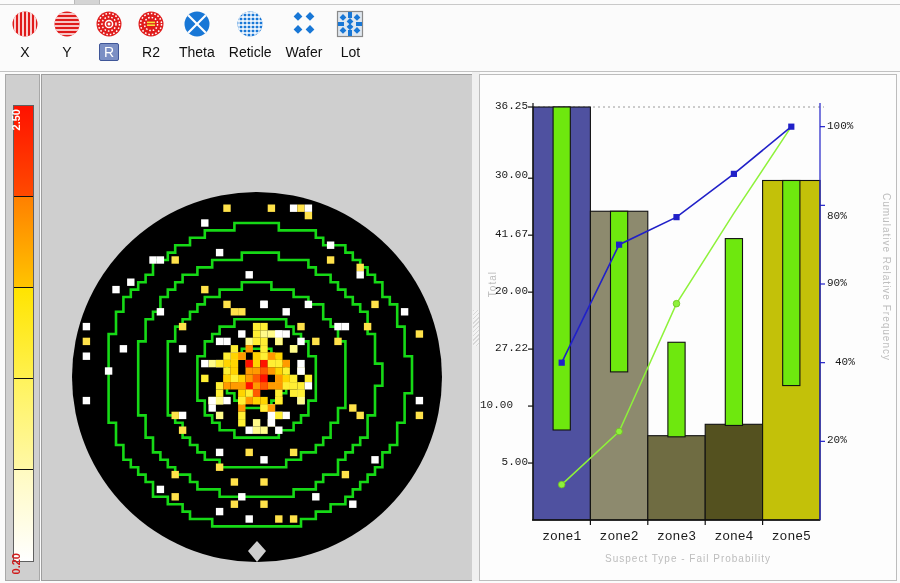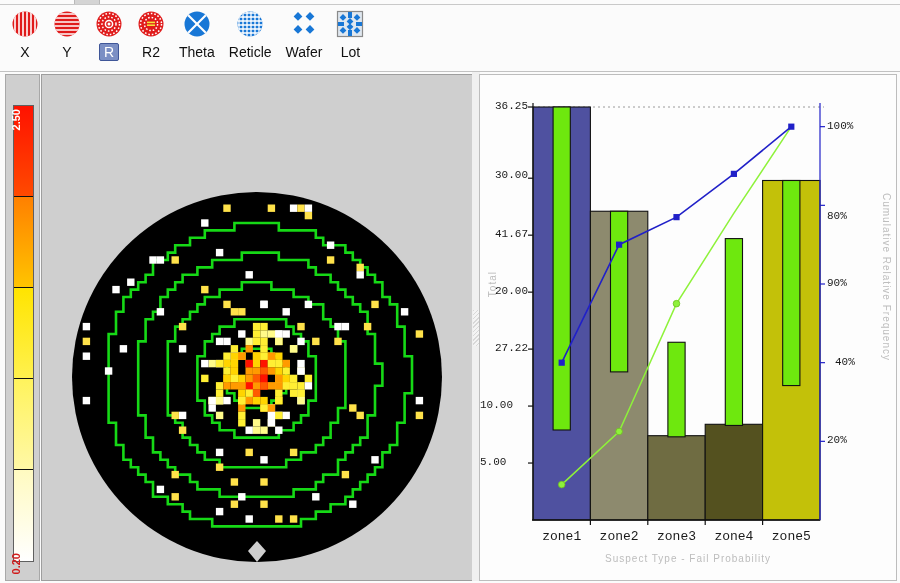--- a/index.html
+++ b/index.html
@@ -522,21 +522,21 @@
           <line x1="282.6" y1="445" x2="282.6" y2="450" stroke="#111" stroke-width="1.2"></line>
         </svg>
 
       <div id="tick-layer">
           <div class="tick-lbl" style="left: 0px; width: 48px; text-align: right; top: 25px;">36.25</div>
           <div class="tick-lbl" style="left: 0px; width: 48px; text-align: right; top: 94px;">30.00</div>
           <div class="tick-lbl" style="left: 0px; width: 48px; text-align: right; top: 153.172px;">41.67</div>
           <div class="tick-lbl" style="left: 0px; width: 48px; text-align: right; top: 210.138px;">20.00</div>
           <div class="tick-lbl" style="left: 0px; width: 48px; text-align: right; top: 267.103px;">27.22</div>
           <div class="tick-lbl" style="left: 0px; width: 48px; text-align: left; top: 324.069px;">10.00</div>
-          <div class="tick-lbl" style="left: 0px; width: 48px; text-align: left; top: 381.034px;">5.00</div>
+          <div class="tick-lbl" style="left: 0px; width: 48px; text-align: right; top: 381.034px;">5.00</div>
           <div class="pct-lbl" style="left: 347px; top: 44.6667px;">100%</div>
           <div class="pct-lbl" style="left: 347px; top: 135px;">80%</div>
           <div class="pct-lbl" style="left: 347px; top: 202px;">90%</div>
           <div class="pct-lbl" style="left: 347px; top: 280.667px; margin-left: 8px;">40%</div>
           <div class="pct-lbl" style="left: 347px; top: 359.333px;">20%</div>
           <div class="cat-lbl" style="left: 53px; width: 57.4px; top: 454px;">zone1</div>
           <div class="cat-lbl" style="left: 110.4px; width: 57.4px; top: 454px;">zone2</div>
           <div class="cat-lbl" style="left: 167.8px; width: 57.4px; top: 454px;">zone3</div>
           <div class="cat-lbl" style="left: 225.2px; width: 57.4px; top: 454px;">zone4</div>
           <div class="cat-lbl" style="left: 282.6px; width: 57.4px; top: 454px;">zone5</div>

